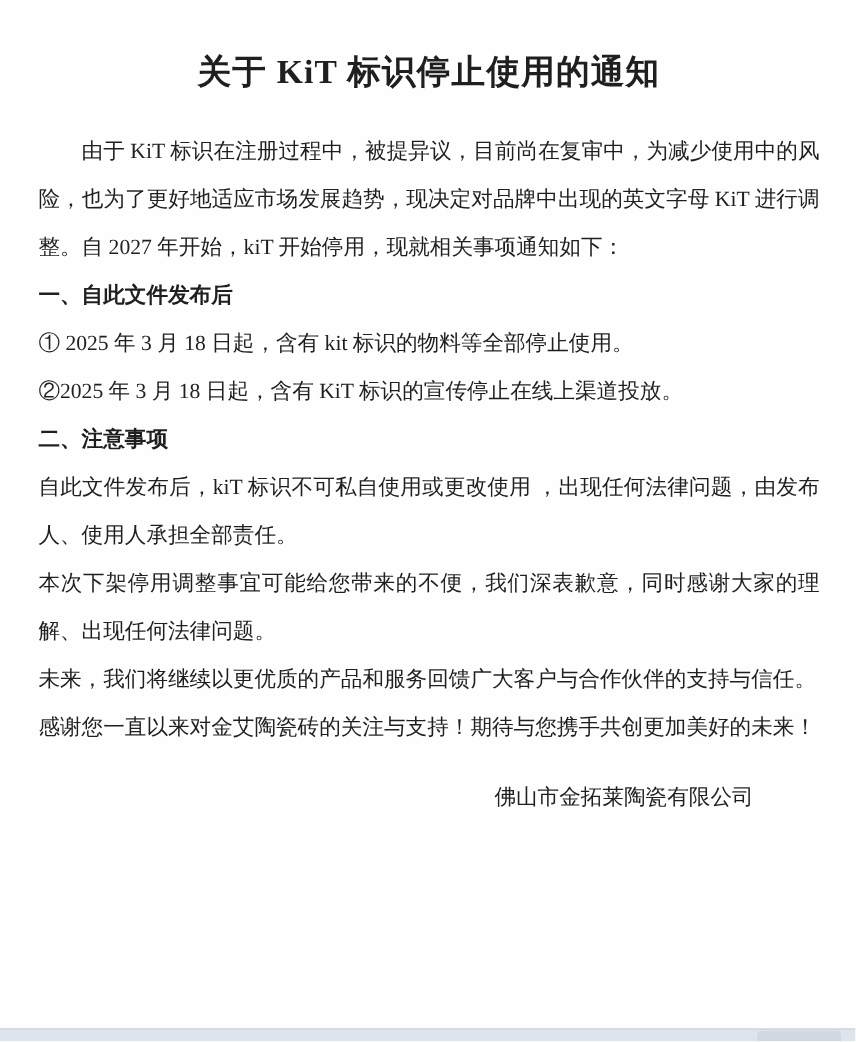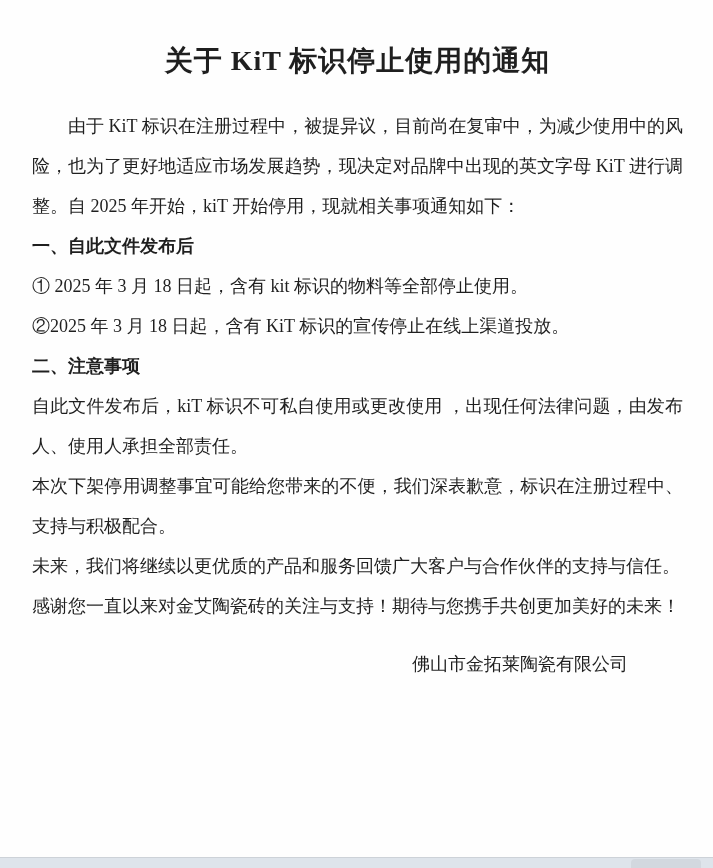--- a/index.html
+++ b/index.html
@@ -79,33 +79,33 @@
 </style>
 </head>
 <body>
 
 <div class="page">
   <div class="doc">
 
     <h1 class="title">关于 KiT 标识停止使用的通知</h1>
 
 
-    <p class="line justify indent">由于 KiT 标识在注册过程中，被提异议，目前尚在复审中，为减少使用中的风险，也为了更好地适应市场发展趋势，现决定对品牌中出现的英文字母 KiT 进行调整。自 2025 年开始，kiT 开始停用，现就相关事项通知如下：</p>
+    <p class="line justify indent">由于 KiT 标识在注册过程中，被提异议，目前尚在复审中，为减少使用中的风险，也为了更好地适应市场发展趋势，现决定对品牌中出现的英文字母 KiT 进行调整。自 2027 年开始，kiT 开始停用，现就相关事项通知如下：</p>
 
     <h2 class="sec-heading">一、自此文件发布后</h2>
 
     <p class="line justify">① 2025 年 3 月 18 日起，含有 kit 标识的物料等全部停止使用。</p>
 
     <p class="line justify">②2025 年 3 月 18 日起，含有 KiT 标识的宣传停止在线上渠道投放。</p>
 
     <h2 class="sec-heading">二、注意事项</h2>
 
     <p class="line justify">自此文件发布后，kiT 标识不可私自使用或更改使用 ，出现任何法律问题，由发布人、使用人承担全部责任。</p>
 
-    <p class="line justify">本次下架停用调整事宜可能给您带来的不便，我们深表歉意，标识在注册过程中、支持与积极配合。</p>
+    <p class="line justify">本次下架停用调整事宜可能给您带来的不便，我们深表歉意，同时感谢大家的理解、出现任何法律问题。</p>
 
     <p class="line justify">未来，我们将继续以更优质的产品和服务回馈广大客户与合作伙伴的支持与信任。</p>
 
     <p class="line justify">感谢您一直以来对金艾陶瓷砖的关注与支持！期待与您携手共创更加美好的未来！</p>
 
     <div class="signature">
       <p class="line sign-company">佛山市金拓莱陶瓷有限公司</p>
     </div>
 
   </div>

